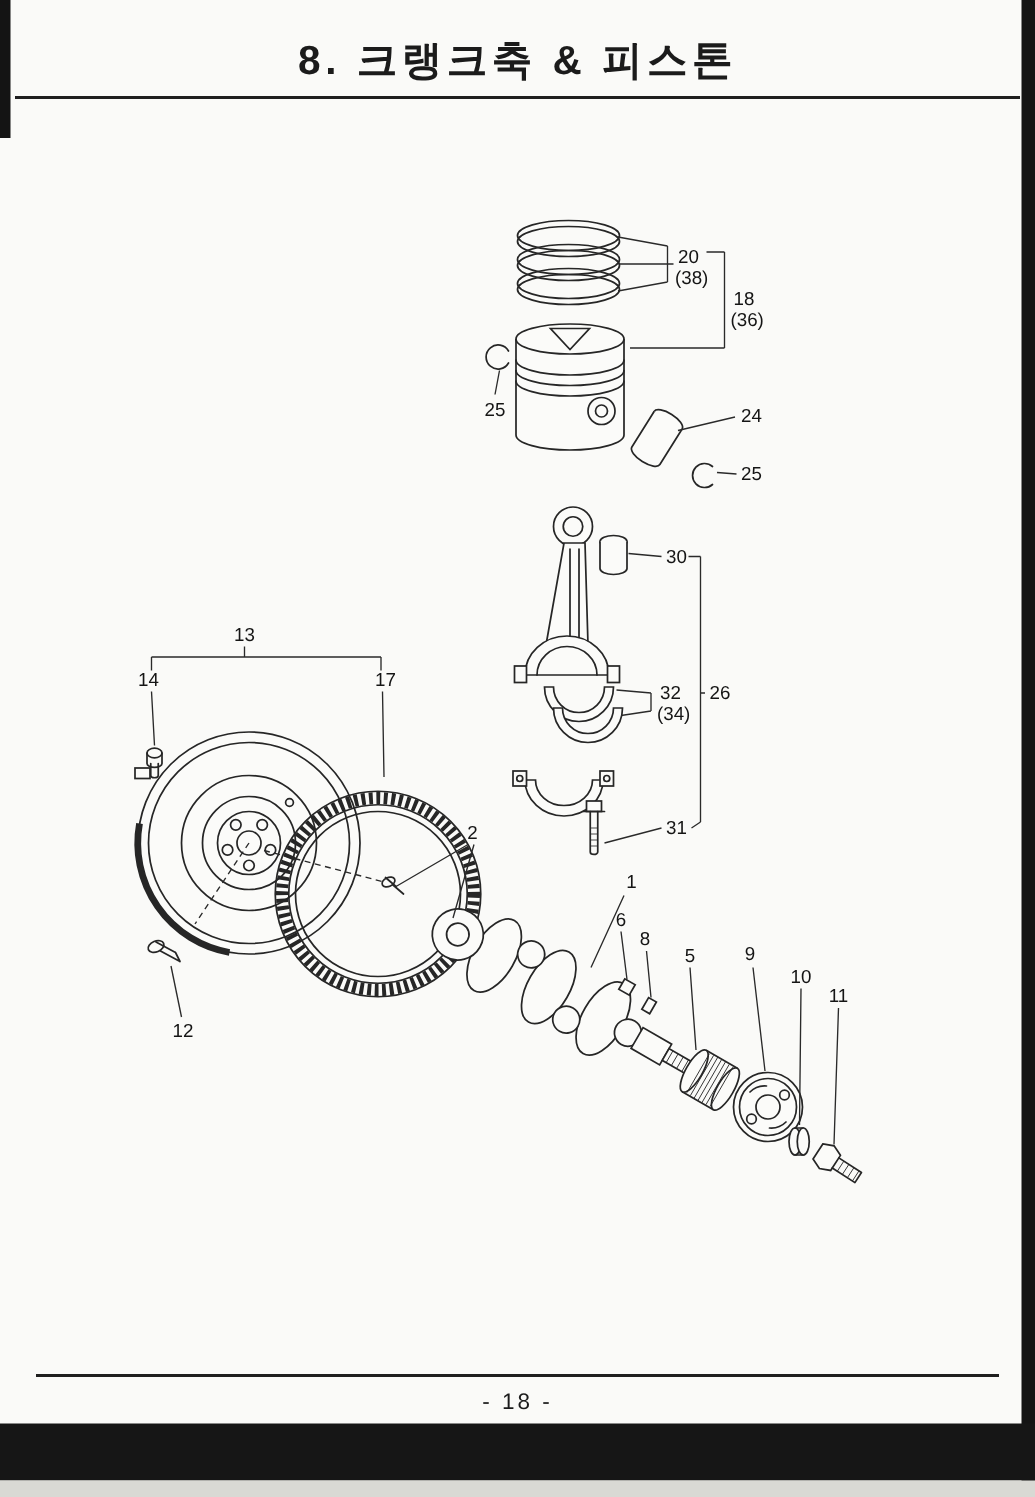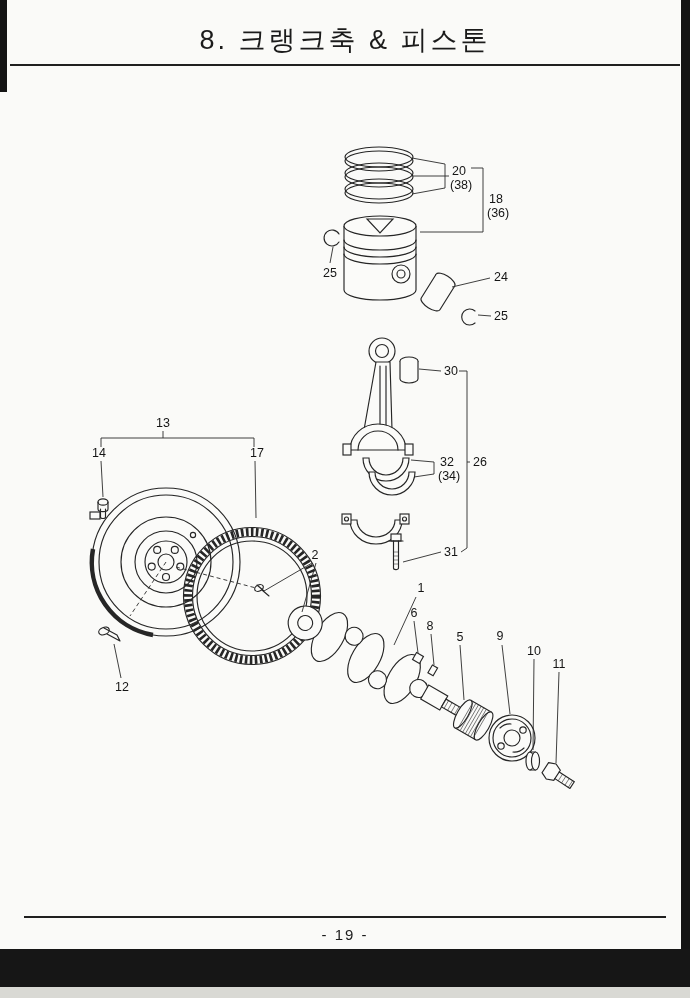--- a/index.html
+++ b/index.html
@@ -3,21 +3,21 @@
 <meta charset="utf-8">
 <style>
   html,body{margin:0;padding:0;background:#e8e8e4}
   .page{position:relative;width:690px;height:998px;margin:0 auto;background:#fafaf8;
         font-family:"Liberation Sans",sans-serif;overflow:hidden}
   .bar-left{position:absolute;left:0;top:0;width:7px;height:92px;background:#141414}
   .bar-right{position:absolute;right:0;top:0;width:9px;height:998px;background:#141414}
   .bar-bottom{position:absolute;left:0;top:949px;width:690px;height:38px;background:#161616}
   .bar-bottom-light{position:absolute;left:0;top:987px;width:690px;height:11px;background:#d9d9d4}
   .title{position:absolute;top:22px;left:0;width:100%;text-align:center;
-         font-size:27px;font-weight:normal;color:#1b1b1b;letter-spacing:3px}
+         font-size:27px;font-weight:bold;color:#1b1b1b;letter-spacing:3px}
   .top-rule{position:absolute;top:64px;left:10px;width:670px;height:2px;background:#1f1f1f}
   .bottom-rule{position:absolute;top:916px;left:24px;width:642px;height:2px;background:#1f1f1f}
   .page-number{position:absolute;top:926px;left:0;width:100%;text-align:center;
                font-size:15px;color:#1b1b1b;letter-spacing:2px}
   svg.diagram{position:absolute;left:0;top:0}
   .s{stroke:#262626;stroke-width:1.15;fill:none;stroke-linecap:round}
   .sf{stroke:#262626;stroke-width:1.15;fill:#fbfbf9}
   .ld{stroke:#2a2a2a;stroke-width:0.9;fill:none}
   .dsh{stroke:#2a2a2a;stroke-width:0.9;fill:none;stroke-dasharray:4 3}
   .teeth{stroke:#262626;stroke-width:8;fill:none;stroke-dasharray:2.6 2.4}
@@ -235,19 +235,19 @@
     <text class="c" x="430" y="630" text-anchor="middle">8</text>
     <text class="c" x="460" y="641" text-anchor="middle">5</text>
     <text class="c" x="500" y="640" text-anchor="middle">9</text>
     <text class="c" x="534" y="655" text-anchor="middle">10</text>
     <text class="c" x="559" y="668" text-anchor="middle">11</text>
   </svg>
 
   <div class="title">8. 크랭크축 &amp; 피스톤</div>
   <div class="top-rule"></div>
   <div class="bottom-rule"></div>
-  <div class="page-number">- 19 -</div>
+  <div class="page-number">- 18 -</div>
 
   <div class="bar-left"></div>
   <div class="bar-right"></div>
   <div class="bar-bottom"></div>
   <div class="bar-bottom-light"></div>
 </div>
 
 </body></html>

